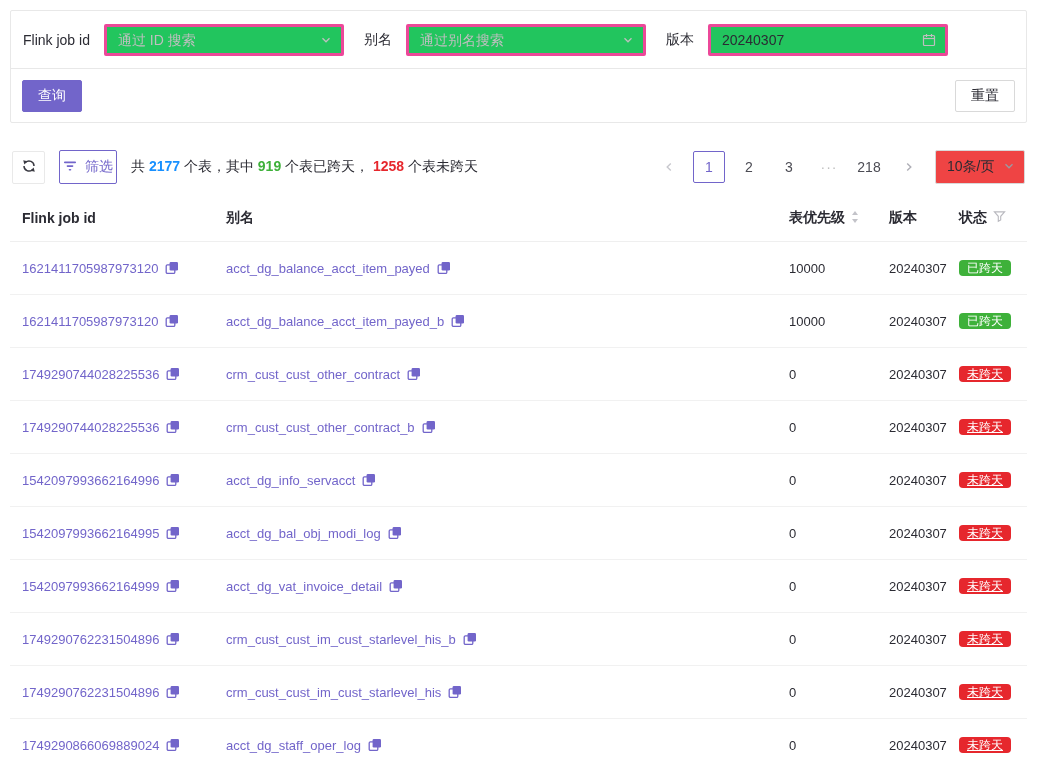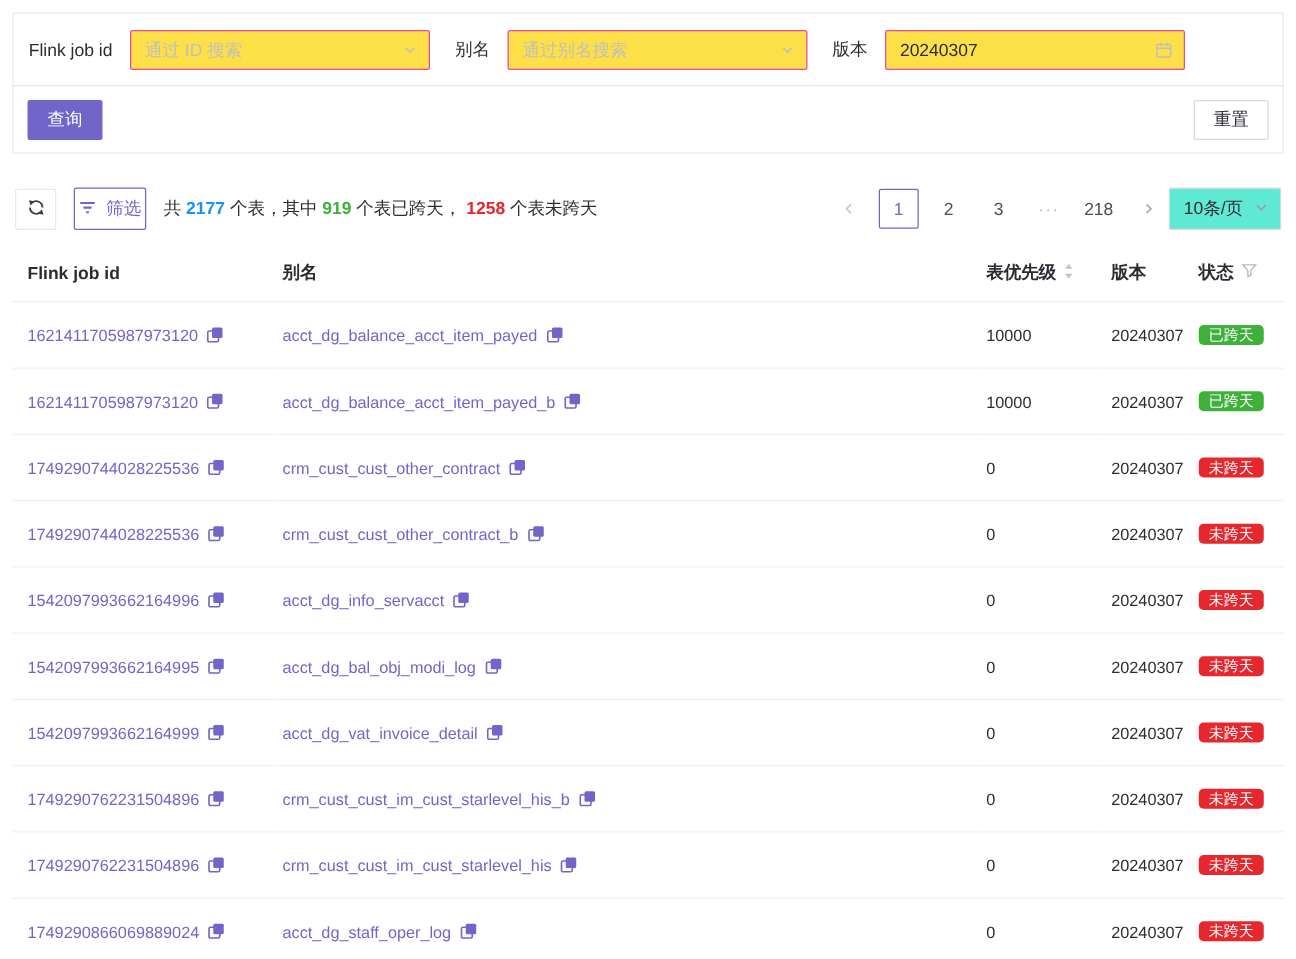--- a/index.html
+++ b/index.html
@@ -19,22 +19,22 @@
   }
   .card-body {
     display: flex; align-items: center; padding: 13px 12px;
     border-bottom: 1px solid #e8e8e8; height: 58px;
   }
   .field { display: flex; align-items: center; }
   .field + .field { margin-left: 20px; }
   .field > label { margin-right: 14px; color: #2b2b33; white-space: nowrap; }
   .control {
     position: relative; display: flex; align-items: center;
-    width: 240px; height: 32px; border: 1px solid #ec4899; border-radius: 2px;
-    background: #fde047; padding: 0 30px 0 11px;
+    width: 240px; height: 32px; border: 3px solid #ec4899; border-radius: 2px;
+    background: #22c55e; padding: 0 30px 0 11px;
   }
   .control input {
     border: none; outline: none; width: 100%; font: inherit; color: #2b2b33; background: transparent;
   }
   .control input::placeholder { color: #bfbfbf; }
   .control .suffix-icon { position: absolute; right: 9px; top: 50%; transform: translateY(-50%); display: flex; }
   .card-footer {
     display: flex; justify-content: space-between; align-items: center;
     gap: 8px; padding: 10px 11px; height: 53px;
   }
@@ -68,23 +68,23 @@
   .pagination { display: flex; align-items: center; gap: 8px; }
   .pg-arrow, .pg-item, .pg-ellipsis {
     min-width: 32px; height: 32px; display: inline-flex; align-items: center; justify-content: center;
     border-radius: 2px; cursor: pointer; color: #4c4c54; user-select: none;
   }
   .pg-arrow svg { display: block; }
   .pg-arrow.disabled { cursor: default; }
   .pg-item.active { border: 1px solid var(--accent, #7265ca); color: var(--accent, #7265ca); }
   .pg-ellipsis { color: #bfbfbf; letter-spacing: 1px; cursor: pointer; }
   .page-size {
-    width: 90px; height: 34px; border: 1px solid #d9d9d9; border-radius: 2px;
+    margin-left: 10px; width: 90px; height: 34px; border: 1px solid #d9d9d9; border-radius: 2px;
     display: inline-flex; align-items: center; justify-content: space-between;
-    padding: 0 9px 0 11px; background: #5eead4; cursor: pointer; color: #2b2b33; white-space: nowrap;
+    padding: 0 9px 0 11px; background: #ef4444; cursor: pointer; color: #2b2b33; white-space: nowrap;
   }
 
   
   table { width: 100%; border-collapse: collapse; margin-top: 16px; table-layout: fixed; }
   thead th {
     font-weight: bold; font-size: 14px; color: #2b2b33; text-align: left;
     padding: 8px 8px 14px 8px; border-bottom: 1px solid #efefef;
   }
   th.c, td.c { }
   th:first-child, td:first-child { padding-left: 12px; }
@@ -94,21 +94,21 @@
   }
   .th-inner { display: inline-flex; align-items: center; gap: 6px; }
   .link { color: var(--accent, #7265ca); cursor: pointer; }
   .cell-flex { display: inline-flex; align-items: center; gap: 7px; }
   .copy-btn { display: inline-flex; cursor: pointer; }
   .badge {
     display: inline-block; padding: 1px 8px; border-radius: 4px;
     font-size: 12px; color: #fff; line-height: 14px; white-space: nowrap;
   }
   .badge.success { background: var(--success, #3eb13a); }
-  .badge.error { background: var(--error, #e6272d); }
+  .badge.error { background: var(--error, #e6272d); text-decoration: underline; }
 
   .bottom-bar { display: flex; justify-content: flex-end; align-items: center; margin-top: 12px; }
 </style>
 </head>
 <body>
 
 <div class="page">
 
   <section class="card">
     <div class="card-body">

